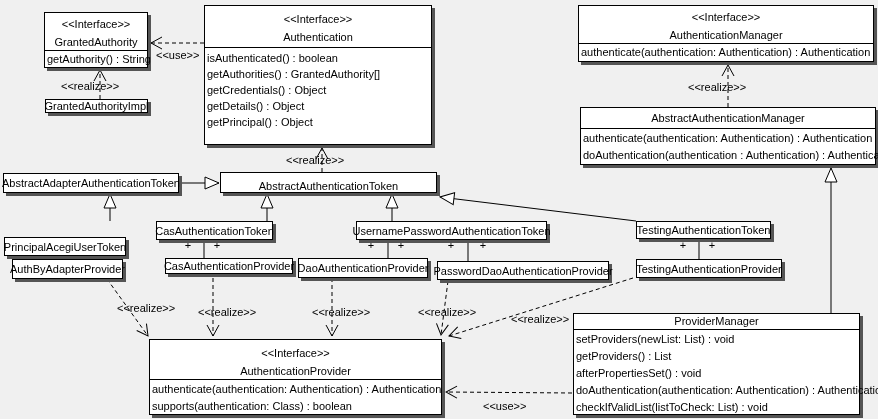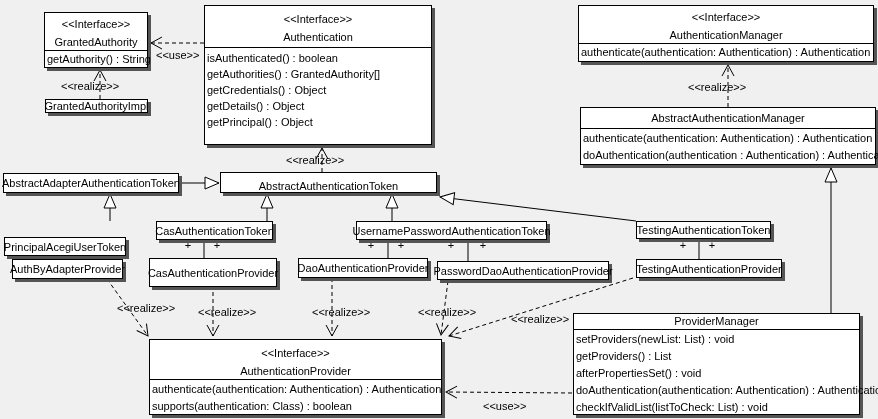--- a/index.html
+++ b/index.html
@@ -155,21 +155,21 @@
   <div class="c single" style="left:356px;top:221px;width:191px;height:19px;">
     <span>UsernamePasswordAuthenticationToken</span>
   </div>
   <div class="c single" style="left:636px;top:221px;width:135px;height:18px;">
     <span>TestingAuthenticationToken</span>
   </div>
 
   <div class="c single" style="left:12px;top:259px;width:111px;height:20px;">
     <span>AuthByAdapterProvider</span>
   </div>
-  <div class="c single" style="left:149px;top:258px;width:128px;height:29px;">
+  <div class="c single" style="left:165px;top:258px;width:128px;height:16px;">
     <span>CasAuthenticationProvider</span>
   </div>
   <div class="c single" style="left:298px;top:258px;width:130px;height:20px;">
     <span>DaoAuthenticationProvider</span>
   </div>
   <div class="c single" style="left:636px;top:259px;width:146px;height:19px;">
     <span>TestingAuthenticationProvider</span>
   </div>
   <div class="c single" style="left:437px;top:261px;width:172px;height:19px;">
     <span>PasswordDaoAuthenticationProvider</span>

